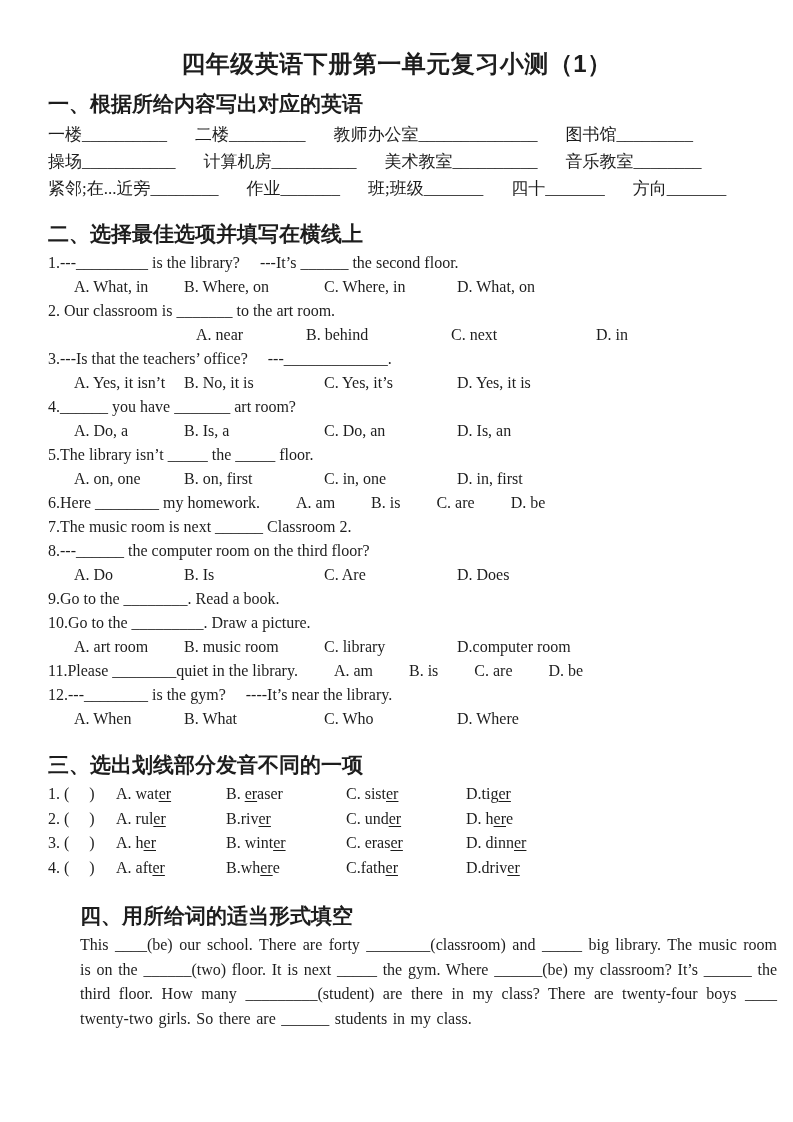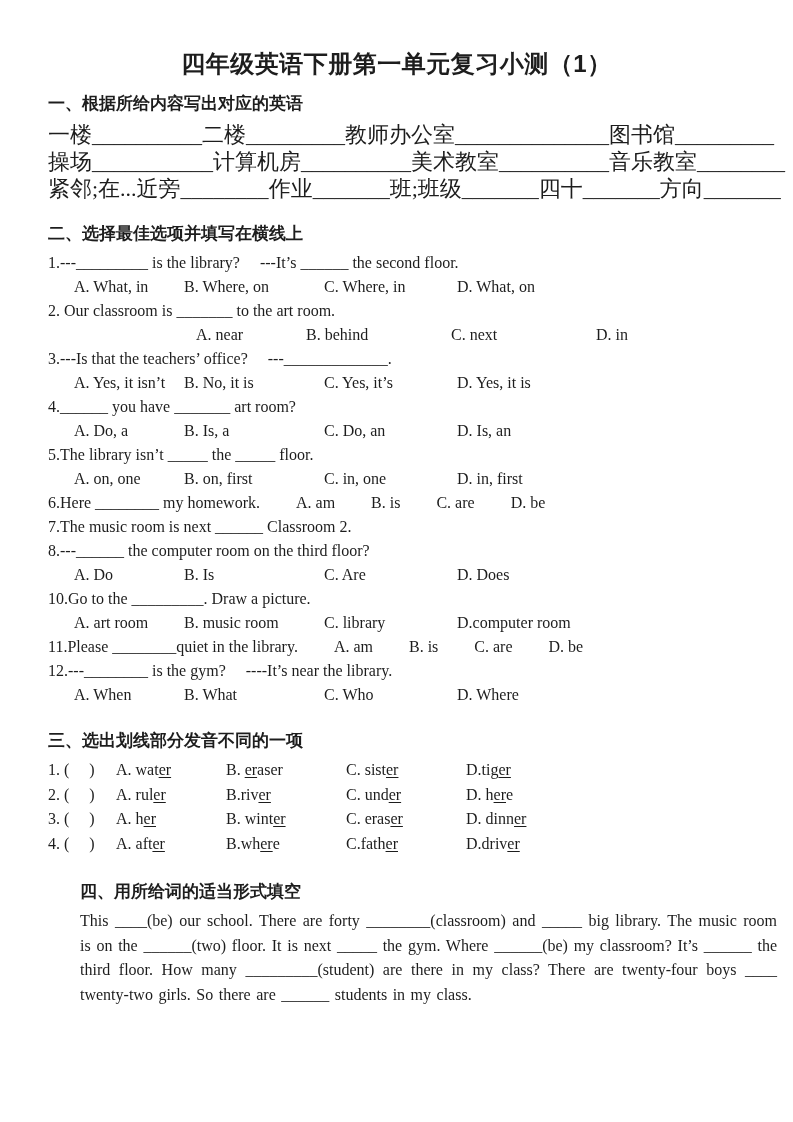--- a/index.html
+++ b/index.html
@@ -17,29 +17,29 @@
     font-family:"Liberation Sans",sans-serif;
     font-weight:700;
     font-size:24px;
     text-align:center;
     margin:0 0 14px 0;
     letter-spacing:0.5px;
   }
   .heading{
     font-family:"Liberation Sans",sans-serif;
     font-weight:700;
-    font-size:17px;
+    font-size:21px;
     line-height:20px;
     margin:0 0 7px 0;
   }
   
   .vocab-rows{width:622px;}
   .vocab-row{
     display:flex;justify-content:flex-start;
-    line-height:27px;font-size:22px;
+    line-height:27px;font-size:17px;gap:28px;
   }
   .vocab-cell{white-space:pre;}
   
   .sec2{margin-top:22px;}
   .q-line{line-height:24px;white-space:pre-wrap;}
   .opt-row{line-height:24px;padding-left:26px;}
   .opt{display:inline-block;white-space:pre;vertical-align:top;}
   .opt-row .opt:nth-child(1){width:110px;}
   .opt-row .opt:nth-child(2){width:140px;}
   .opt-row .opt:nth-child(3){width:133px;}
@@ -125,20 +125,21 @@
           <div class="q-line"><span class="q-text">6.Here ________ my homework.</span><span class="inline-opt">A. am</span><span class="inline-opt">B. is</span><span class="inline-opt">C. are</span><span class="inline-opt">D. be</span></div>
         </div>
         <div class="question">
           <div class="q-line"><span class="q-text">7.The music room is next ______ Classroom 2.</span></div>
         </div>
         <div class="question">
           <div class="q-line"><span class="q-text">8.---______ the computer room on the third floor?</span></div>
           <div class="opt-row"><span class="opt">A. Do</span><span class="opt">B. Is</span><span class="opt">C. Are</span><span class="opt">D. Does</span></div>
         </div>
         <div class="question">
+          <div class="q-line"><span class="q-text">9.Go to the ________. Read a book.</span></div>
         </div>
         <div class="question">
           <div class="q-line"><span class="q-text">10.Go to the _________. Draw a picture.</span></div>
           <div class="opt-row"><span class="opt">A. art room</span><span class="opt">B. music room</span><span class="opt">C. library</span><span class="opt">D.computer room</span></div>
         </div>
         <div class="question">
           <div class="q-line"><span class="q-text">11.Please ________quiet in the library.</span><span class="inline-opt">A. am</span><span class="inline-opt">B. is</span><span class="inline-opt">C. are</span><span class="inline-opt">D. be</span></div>
         </div>
         <div class="question">
           <div class="q-line"><span class="q-text">12.---________ is the gym?     ----It’s near the library.</span></div>

